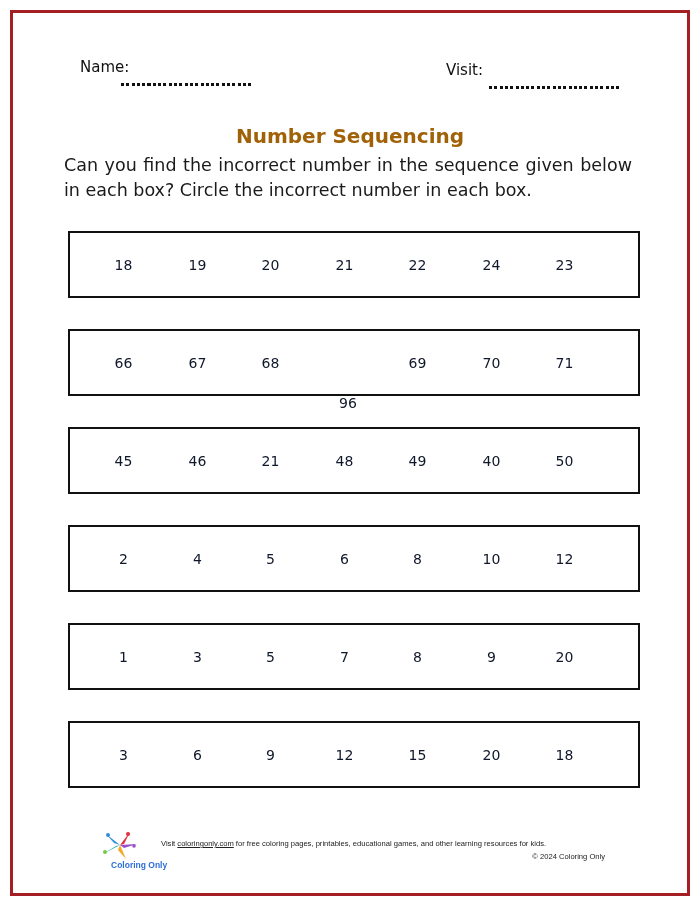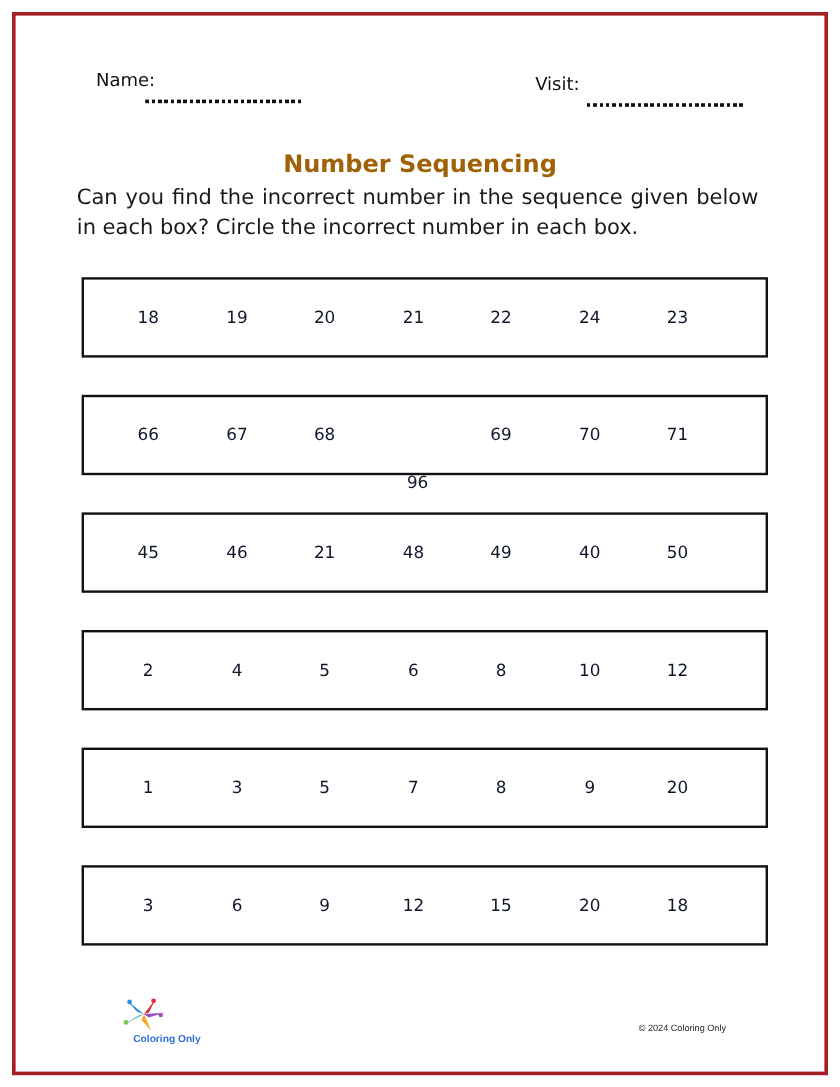--- a/index.html
+++ b/index.html
@@ -140,14 +140,15 @@
       <path d="M20 15 L30 2 L24 14 Z" fill="#e0303a"></path>
       <circle cx="28" cy="4" r="2" fill="#e0303a"></circle>
       <path d="M20 15 L37 14 L24 18 Z" fill="#9b4fc8"></path>
       <circle cx="34" cy="16" r="1.8" fill="#9b4fc8"></circle>
       <path d="M20 15 L26 29 L18 20 Z" fill="#f5a623"></path>
       <path d="M20 15 L3 24 L16 16 Z" fill="#2bb7a0"></path>
       <circle cx="5" cy="22" r="2" fill="#7ac943"></circle>
     </svg>
     <div class="logo-text">Coloring Only</div>
   </div>
+  <div class="footer-line1"><span>Visit </span><a>coloringonly.com</a><span> for free coloring pages, printables, educational games, and other learning resources for kids.</span></div>
   <div class="footer-line2">© 2024 Coloring Only</div>
 </div>
 
 </body></html>

